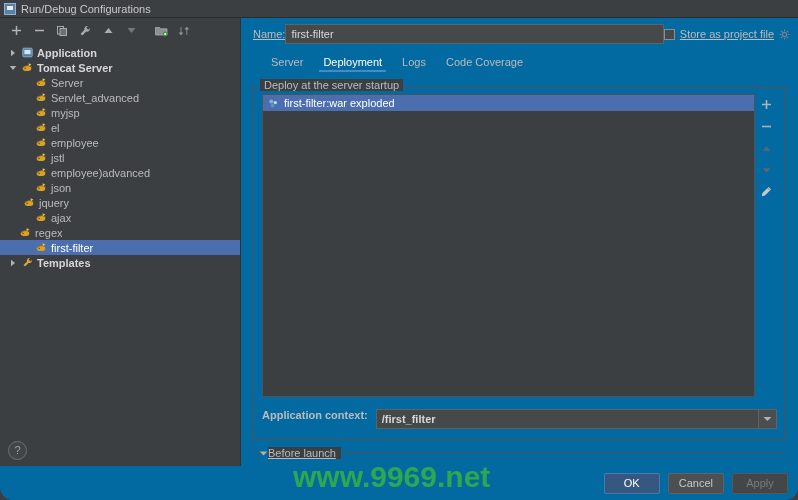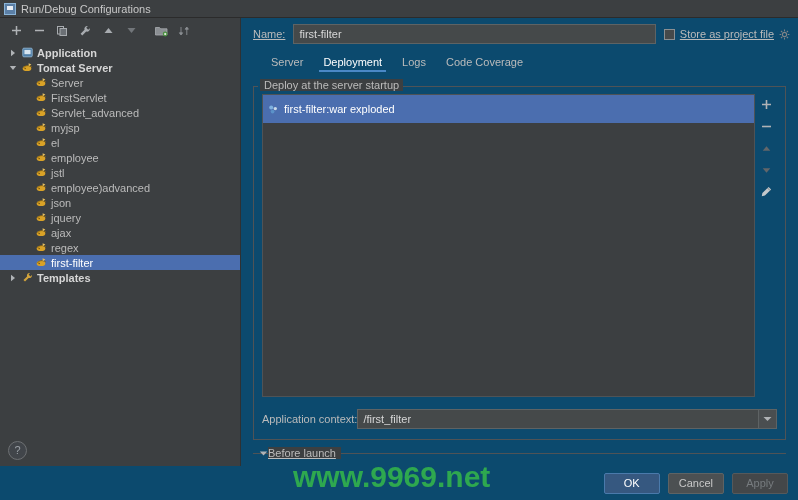--- a/index.html
+++ b/index.html
@@ -12,23 +12,24 @@
     height: 500px;
     overflow: hidden;
     font-family: "Liberation Sans", sans-serif;
     font-size: 11px;
     color: #bbbbbb;
     position: relative;
   }
   .dialog {
     position: absolute;
     inset: 0;
-    background: #0c4a6e;
+    background: #0369a1;
     display: flex;
     flex-direction: column;
+    border-radius: 13px;
   }
 
   
   .titlebar {
     height: 17px;
     background: #3c3f41;
     border-bottom: 1px solid #2b2b2b;
     display: flex;
     align-items: center;
     padding-left: 4px;
@@ -154,21 +155,20 @@
     flex-direction: column;
     min-width: 0;
     min-height: 0;
   }
   .name-row {
     height: 32px;
     flex: 0 0 32px;
     display: flex;
     align-items: center;
     padding: 0 8px 0 12px;
-    gap: 8px;
   }
   .name-label {
     font-size: 11px;
     color: #bbbbbb;
   }
   .name-label u { text-decoration: underline; }
   .text-input {
     height: 20px;
     background: #45494a;
     border: 1px solid #5e6364;
@@ -271,21 +271,21 @@
     gap: 0;
   }
   .list-box {
     flex: 1 1 auto;
     background: #3c3f41;
     border: 1px solid #4f5356;
     min-width: 0;
     overflow: hidden;
   }
   .list-item {
-    height: 28px;
+    height: 16px;
     display: flex;
     align-items: center;
     padding-left: 4px;
     font-size: 11px;
     background: #4b6eaf;
     color: #ffffff;
     white-space: nowrap;
   }
   .artifact-icon {
     width: 13px;
@@ -308,22 +308,24 @@
     width: 18px;
     height: 18px;
     display: flex;
     align-items: center;
     justify-content: center;
   }
 
   .ctx-row {
     margin-top: 12px;
     display: flex;
-    align-items: center;
+    align-items: flex-start;
+    gap: 8px;
     flex: 0 0 auto;
+    font-weight: bold;
   }
   .ctx-label { font-size: 11px; color: #bbbbbb; white-space: nowrap; }
   .combo {
     height: 20px;
     flex: 1 1 auto;
     background: #45494a;
     border: 1px solid #5e6364;
     display: flex;
     align-items: center;
     box-sizing: border-box;
@@ -531,32 +533,20 @@
           <div class="tree-row" style="padding-left: 20px;">
             <span class="tw"></span>
             <span class="ticon">
               <svg width="11" height="11" viewBox="0 0 11 11">
                 <ellipse cx="5" cy="6.4" rx="4.3" ry="2.6" fill="#d9a227"></ellipse>
                 <path d="M1.2 6.2C2.2 4.6 4 3.6 6 3.6c1.6 0 3 .5 3.9 1.3" fill="none" stroke="#8a6410" stroke-width="0.9"></path>
                 <path d="M6.6 1.2l2.8 1.4-2.6 1.6z" fill="#e8c162"></path>
                 <circle cx="3.2" cy="6.5" r="0.8" fill="#7a5a0e"></circle>
               </svg>
             </span>
-            <span class="tree-label">FirstServlet</span>
-          </div>
-          <div class="tree-row" style="padding-left: 20px;">
-            <span class="tw"></span>
-            <span class="ticon">
-              <svg width="11" height="11" viewBox="0 0 11 11">
-                <ellipse cx="5" cy="6.4" rx="4.3" ry="2.6" fill="#d9a227"></ellipse>
-                <path d="M1.2 6.2C2.2 4.6 4 3.6 6 3.6c1.6 0 3 .5 3.9 1.3" fill="none" stroke="#8a6410" stroke-width="0.9"></path>
-                <path d="M6.6 1.2l2.8 1.4-2.6 1.6z" fill="#e8c162"></path>
-                <circle cx="3.2" cy="6.5" r="0.8" fill="#7a5a0e"></circle>
-              </svg>
-            </span>
             <span class="tree-label">Servlet_advanced</span>
           </div>
           <div class="tree-row" style="padding-left: 20px;">
             <span class="tw"></span>
             <span class="ticon">
               <svg width="11" height="11" viewBox="0 0 11 11">
                 <ellipse cx="5" cy="6.4" rx="4.3" ry="2.6" fill="#d9a227"></ellipse>
                 <path d="M1.2 6.2C2.2 4.6 4 3.6 6 3.6c1.6 0 3 .5 3.9 1.3" fill="none" stroke="#8a6410" stroke-width="0.9"></path>
                 <path d="M6.6 1.2l2.8 1.4-2.6 1.6z" fill="#e8c162"></path>
                 <circle cx="3.2" cy="6.5" r="0.8" fill="#7a5a0e"></circle>
@@ -617,21 +607,21 @@
             <span class="ticon">
               <svg width="11" height="11" viewBox="0 0 11 11">
                 <ellipse cx="5" cy="6.4" rx="4.3" ry="2.6" fill="#d9a227"></ellipse>
                 <path d="M1.2 6.2C2.2 4.6 4 3.6 6 3.6c1.6 0 3 .5 3.9 1.3" fill="none" stroke="#8a6410" stroke-width="0.9"></path>
                 <path d="M6.6 1.2l2.8 1.4-2.6 1.6z" fill="#e8c162"></path>
                 <circle cx="3.2" cy="6.5" r="0.8" fill="#7a5a0e"></circle>
               </svg>
             </span>
             <span class="tree-label">json</span>
           </div>
-          <div class="tree-row" style="padding-left: 20px;">
+          <div class="tree-row" style="padding-left: 8px;">
             <span class="tw"></span>
             <span class="ticon">
               <svg width="11" height="11" viewBox="0 0 11 11">
                 <ellipse cx="5" cy="6.4" rx="4.3" ry="2.6" fill="#d9a227"></ellipse>
                 <path d="M1.2 6.2C2.2 4.6 4 3.6 6 3.6c1.6 0 3 .5 3.9 1.3" fill="none" stroke="#8a6410" stroke-width="0.9"></path>
                 <path d="M6.6 1.2l2.8 1.4-2.6 1.6z" fill="#e8c162"></path>
                 <circle cx="3.2" cy="6.5" r="0.8" fill="#7a5a0e"></circle>
               </svg>
             </span>
             <span class="tree-label">jquery</span>
@@ -641,21 +631,21 @@
             <span class="ticon">
               <svg width="11" height="11" viewBox="0 0 11 11">
                 <ellipse cx="5" cy="6.4" rx="4.3" ry="2.6" fill="#d9a227"></ellipse>
                 <path d="M1.2 6.2C2.2 4.6 4 3.6 6 3.6c1.6 0 3 .5 3.9 1.3" fill="none" stroke="#8a6410" stroke-width="0.9"></path>
                 <path d="M6.6 1.2l2.8 1.4-2.6 1.6z" fill="#e8c162"></path>
                 <circle cx="3.2" cy="6.5" r="0.8" fill="#7a5a0e"></circle>
               </svg>
             </span>
             <span class="tree-label">ajax</span>
           </div>
-          <div class="tree-row" style="padding-left: 20px;">
+          <div class="tree-row" style="padding-left: 4px;">
             <span class="tw"></span>
             <span class="ticon">
               <svg width="11" height="11" viewBox="0 0 11 11">
                 <ellipse cx="5" cy="6.4" rx="4.3" ry="2.6" fill="#d9a227"></ellipse>
                 <path d="M1.2 6.2C2.2 4.6 4 3.6 6 3.6c1.6 0 3 .5 3.9 1.3" fill="none" stroke="#8a6410" stroke-width="0.9"></path>
                 <path d="M6.6 1.2l2.8 1.4-2.6 1.6z" fill="#e8c162"></path>
                 <circle cx="3.2" cy="6.5" r="0.8" fill="#7a5a0e"></circle>
               </svg>
             </span>
             <span class="tree-label">regex</span>

